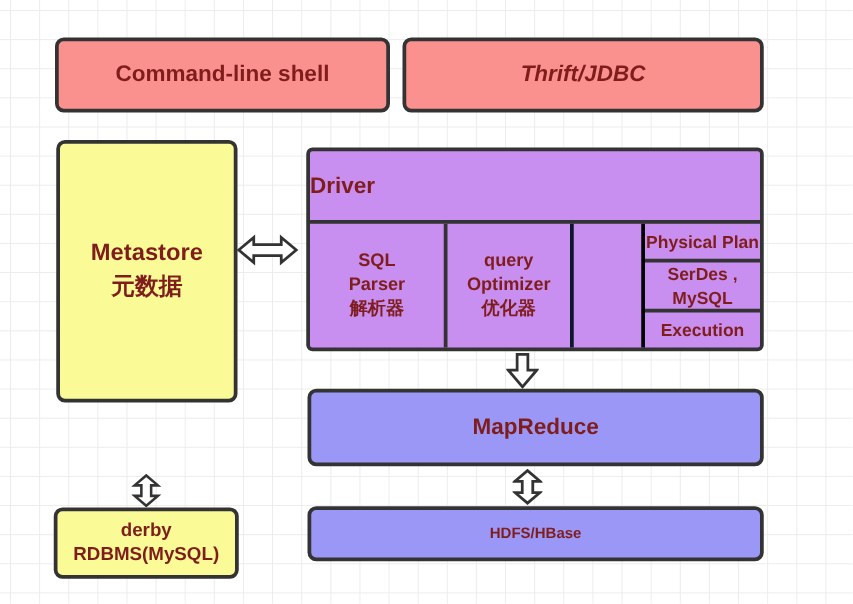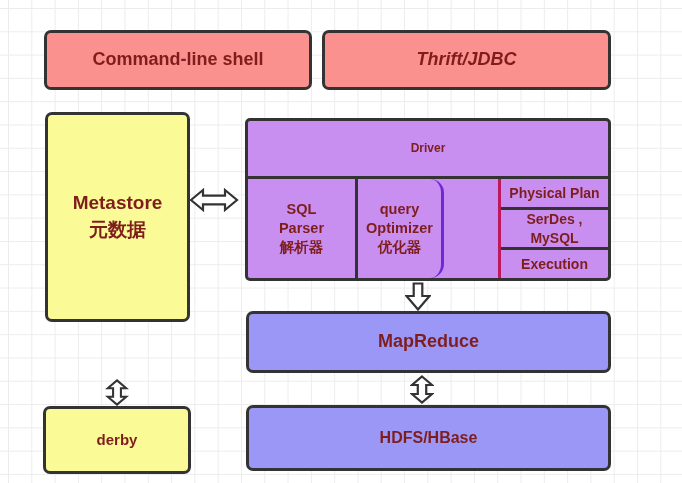--- a/index.html
+++ b/index.html
@@ -31,44 +31,44 @@
     line-height:1.3;
   }
   .pink{background:#fb918f;}
   .yellow{background:#fafb96;}
   .purple{background:#c88ff0;}
   .blue{background:#9b97f7;}
 
   #cmd{left:44px;top:30px;width:268px;height:60px;font-size:18px;}
   #thrift{left:322px;top:30px;width:289px;height:60px;font-size:18px;font-style:italic;}
   #metastore{left:45px;top:112px;width:145px;height:210px;font-size:19px;line-height:1.4;}
-  #derby{left:43px;top:406px;width:148px;height:68px;font-size:15px;line-height:1.25;}
+  #derby{left:43px;top:406px;width:148px;height:57px;font-size:15px;line-height:1.25;}
   #mapreduce{left:246px;top:311px;width:365px;height:62px;font-size:18px;}
-  #hdfs{left:246px;top:405px;width:365px;height:66px;font-size:16px;}
+  #hdfs{left:246px;top:405px;width:365px;height:44px;font-size:12px;}
 
   #driver{
     left:245px;top:118px;width:366px;height:163px;
     border-radius:5px;
     align-items:stretch;justify-content:flex-start;
   }
   .driver-header{
     height:55px;flex:0 0 auto;
     border-bottom:3px solid #333333;
-    display:flex;align-items:center;justify-content:center;
-    font-size:12px;font-weight:bold;
+    display:flex;align-items:center;
+    font-size:18px;font-weight:bold;
   }
   .driver-body{flex:1;display:flex;align-items:stretch;min-height:0;}
   .dcell{
     display:flex;flex-direction:column;align-items:center;justify-content:center;
     font-size:14.5px;font-weight:bold;line-height:1.3;box-sizing:border-box;
   }
   .cell-a{width:110px;border-right:3px solid #333333;}
-  .cell-b{width:86px;border-right:3px solid #6d28d9;border-radius:14px;}
+  .cell-b{width:101px;border-right:3px solid #0f172a;}
   .cell-gap{width:8px;}
-  .cell-c{flex:1;border-left:3px solid #be185d;display:flex;flex-direction:column;align-items:stretch;margin-left:46px;}
+  .cell-c{flex:1;border-left:3px solid #000000;display:flex;flex-direction:column;align-items:stretch;margin-left:46px;}
   .cell-c-row{
     flex:1;display:flex;align-items:center;justify-content:center;
     font-size:14px;font-weight:bold;box-sizing:border-box;
   }
   .cell-c-row.divided{border-bottom:3px solid #333333;}
 
   .connector{position:absolute;display:flex;align-items:center;justify-content:center;}
   #arrow-h{left:189px;top:186px;width:50px;height:28px;}
   #arrow-down{left:405px;top:282px;width:26px;height:29px;}
   #arrow-v1{left:410px;top:375px;width:24px;height:29px;}
@@ -126,20 +126,21 @@
   <div class="node blue" id="mapreduce">
     <span>MapReduce</span>
   </div>
 
   <div class="node blue" id="hdfs">
     <span>HDFS/HBase</span>
   </div>
 
   <div class="node yellow" id="derby">
     <span>derby</span>
+    <span>RDBMS(MySQL)</span>
   </div>
 
   <div class="connector" id="arrow-h">
     <svg viewBox="0 0 50 28" xmlns="http://www.w3.org/2000/svg">
       <path d="M2,14 L14,4 L14,9.6 L36,9.6 L36,4 L48,14 L36,24 L36,18.4 L14,18.4 L14,24 Z" fill="#ffffff" stroke="#333333" stroke-width="2.2" stroke-linejoin="miter"></path>
     </svg>
   </div>
 
   <div class="connector" id="arrow-down">
     <svg viewBox="0 0 26 29" xmlns="http://www.w3.org/2000/svg">

